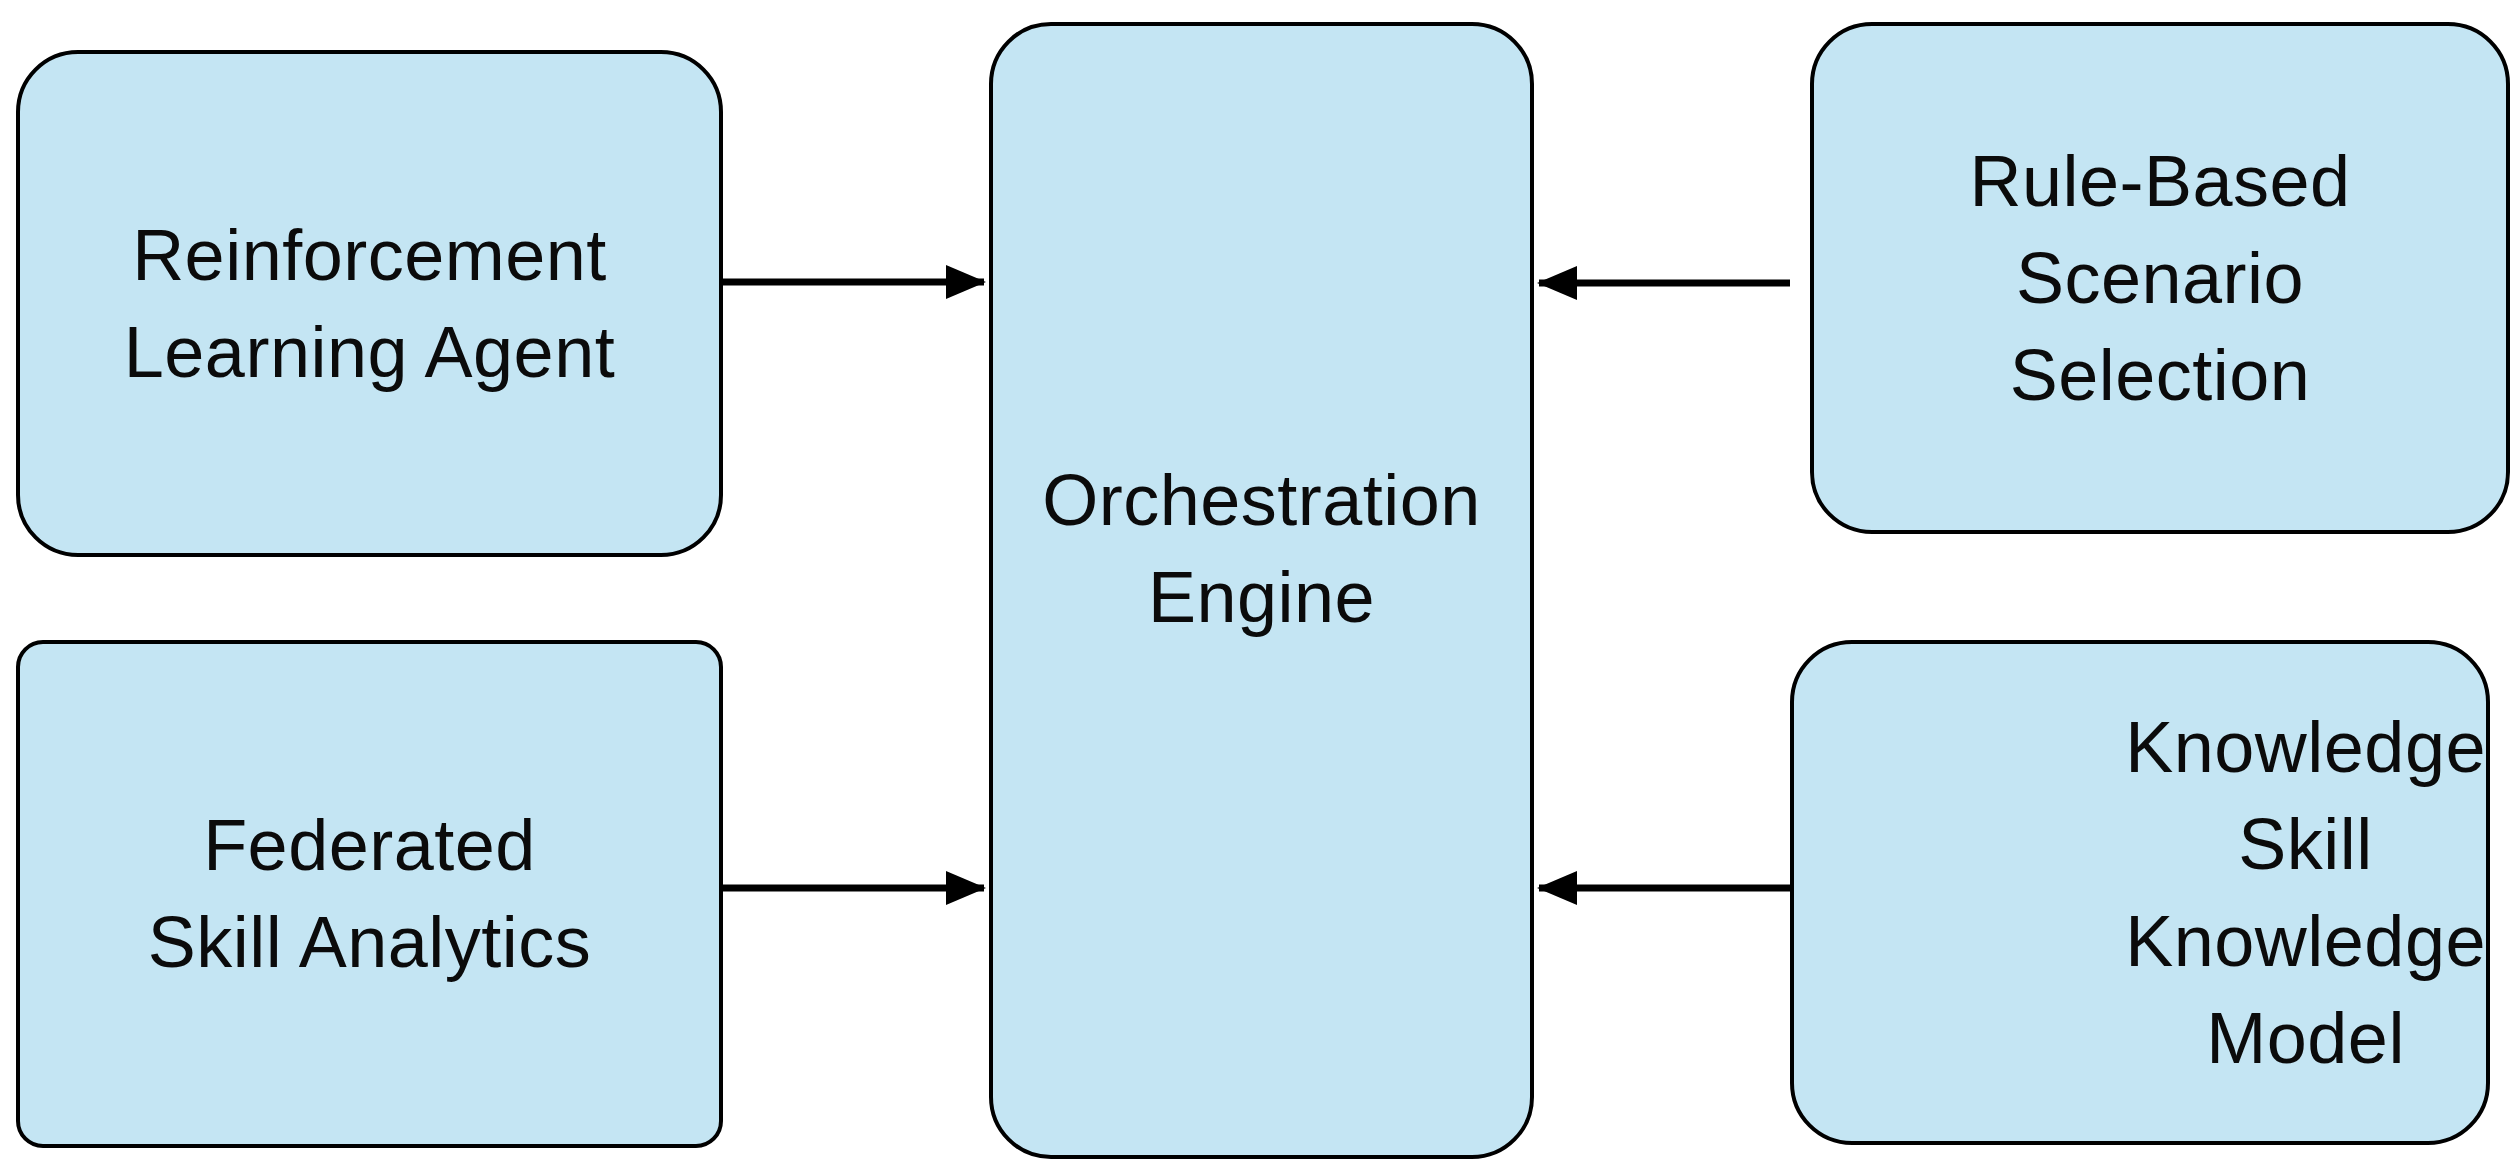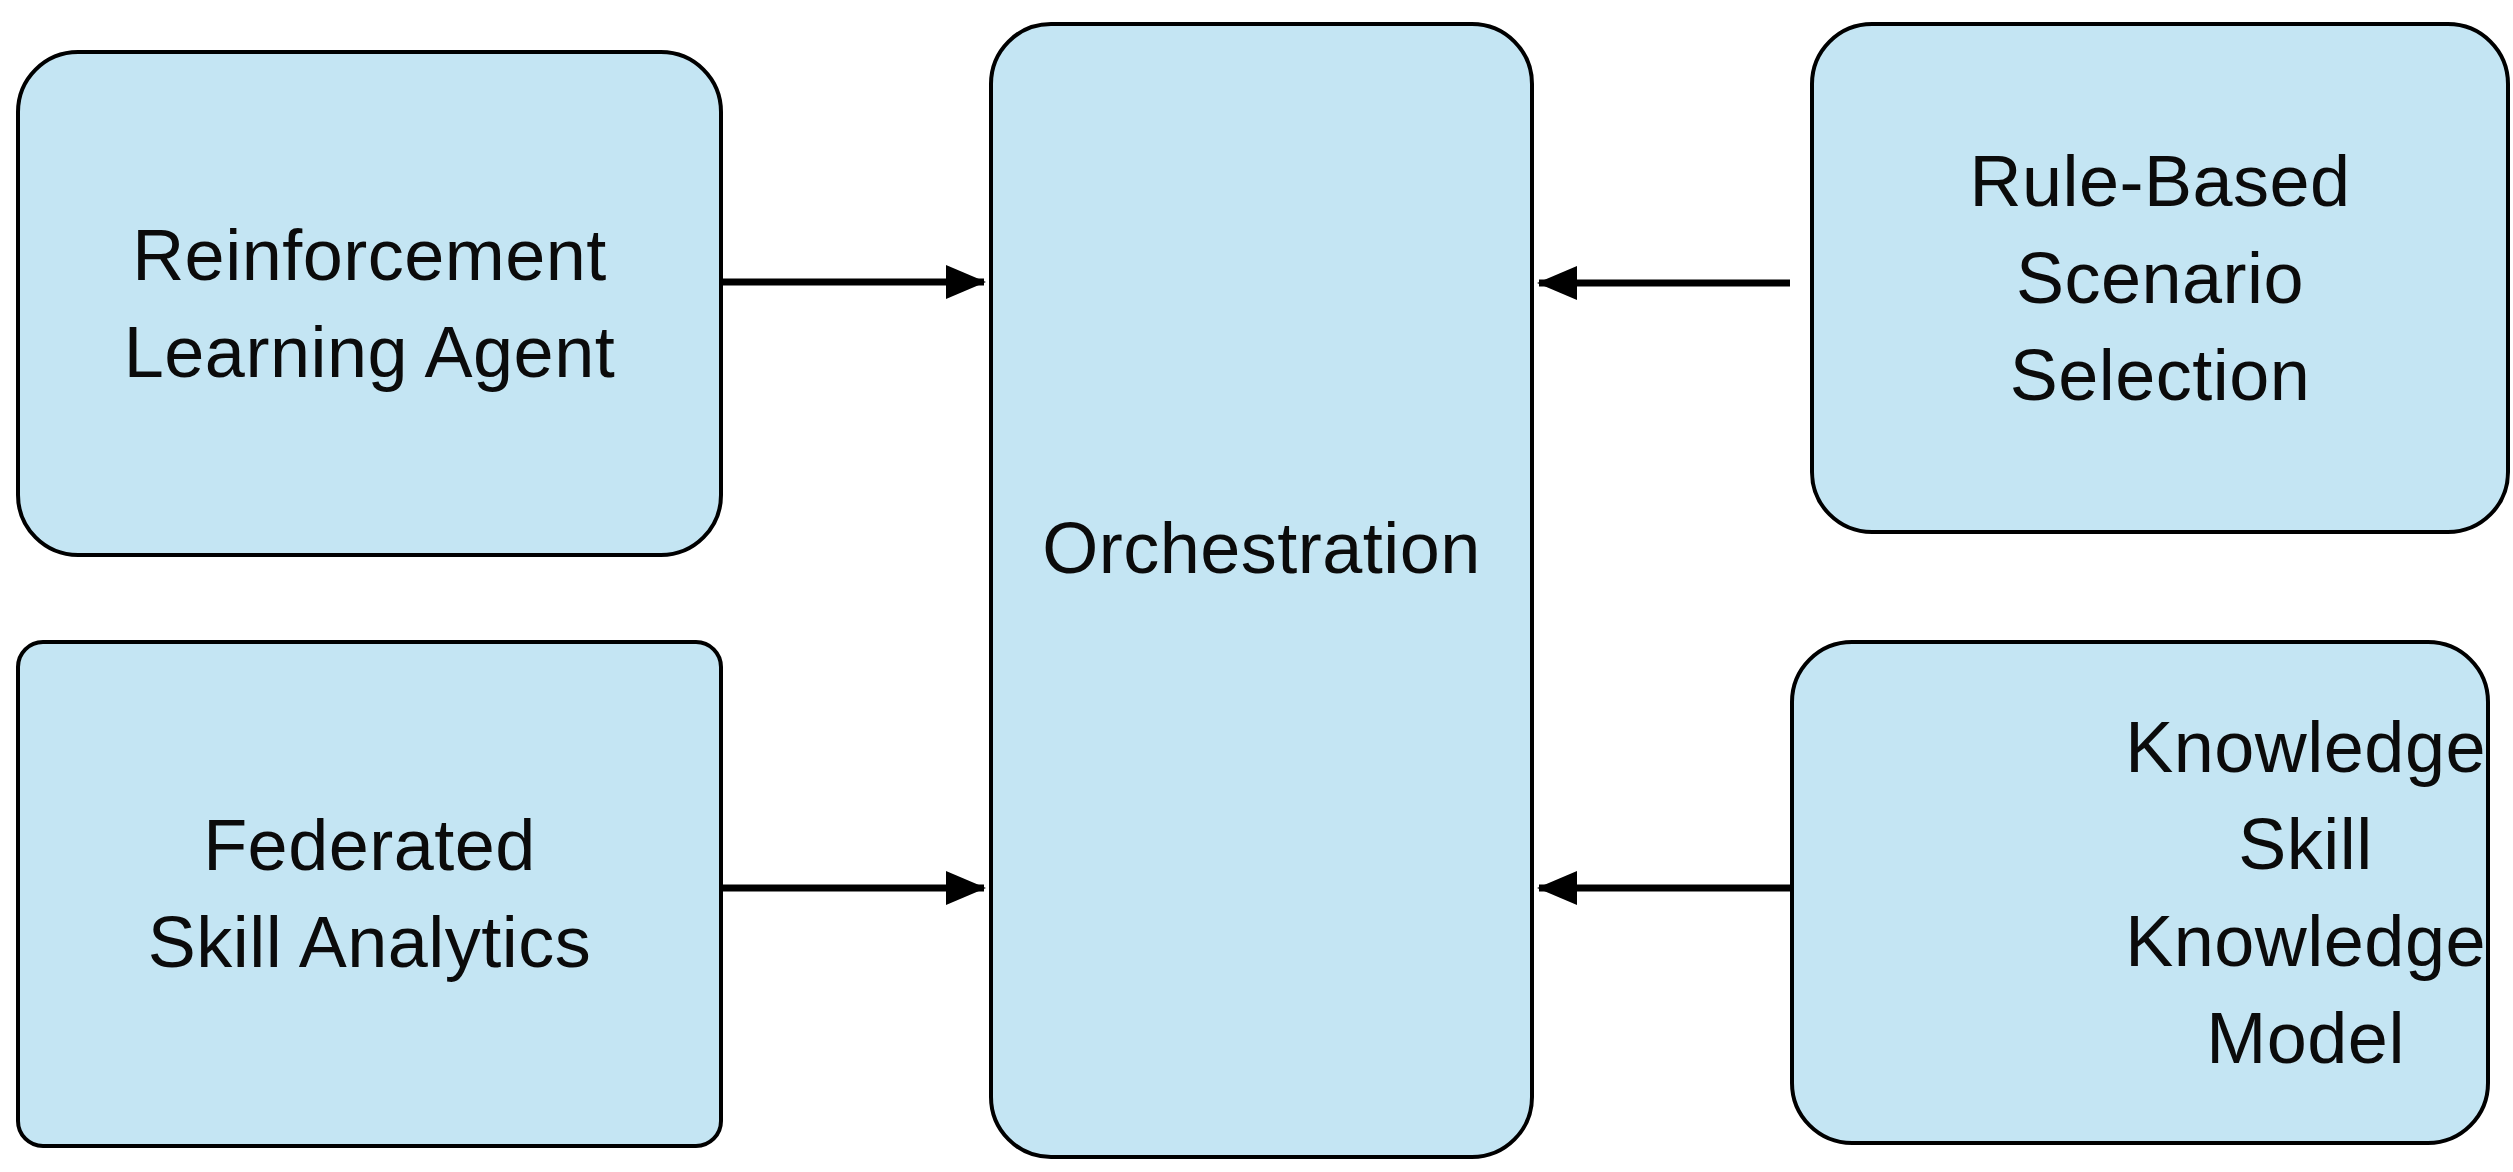--- a/index.html
+++ b/index.html
@@ -85,20 +85,21 @@
   <div class="node" id="node-fsa">
     <div class="node-label">
       <span class="line">Federated</span>
       <span class="line">Skill Analytics</span>
     </div>
   </div>
 
   <div class="node" id="node-oe">
     <div class="node-label">
       <span class="line">Orchestration</span>
+      <span class="line">Engine</span>
     </div>
   </div>
 
   <div class="node" id="node-rbss">
     <div class="node-label">
       <span class="line">Rule-Based</span>
       <span class="line">Scenario</span>
       <span class="line">Selection</span>
     </div>
   </div>

